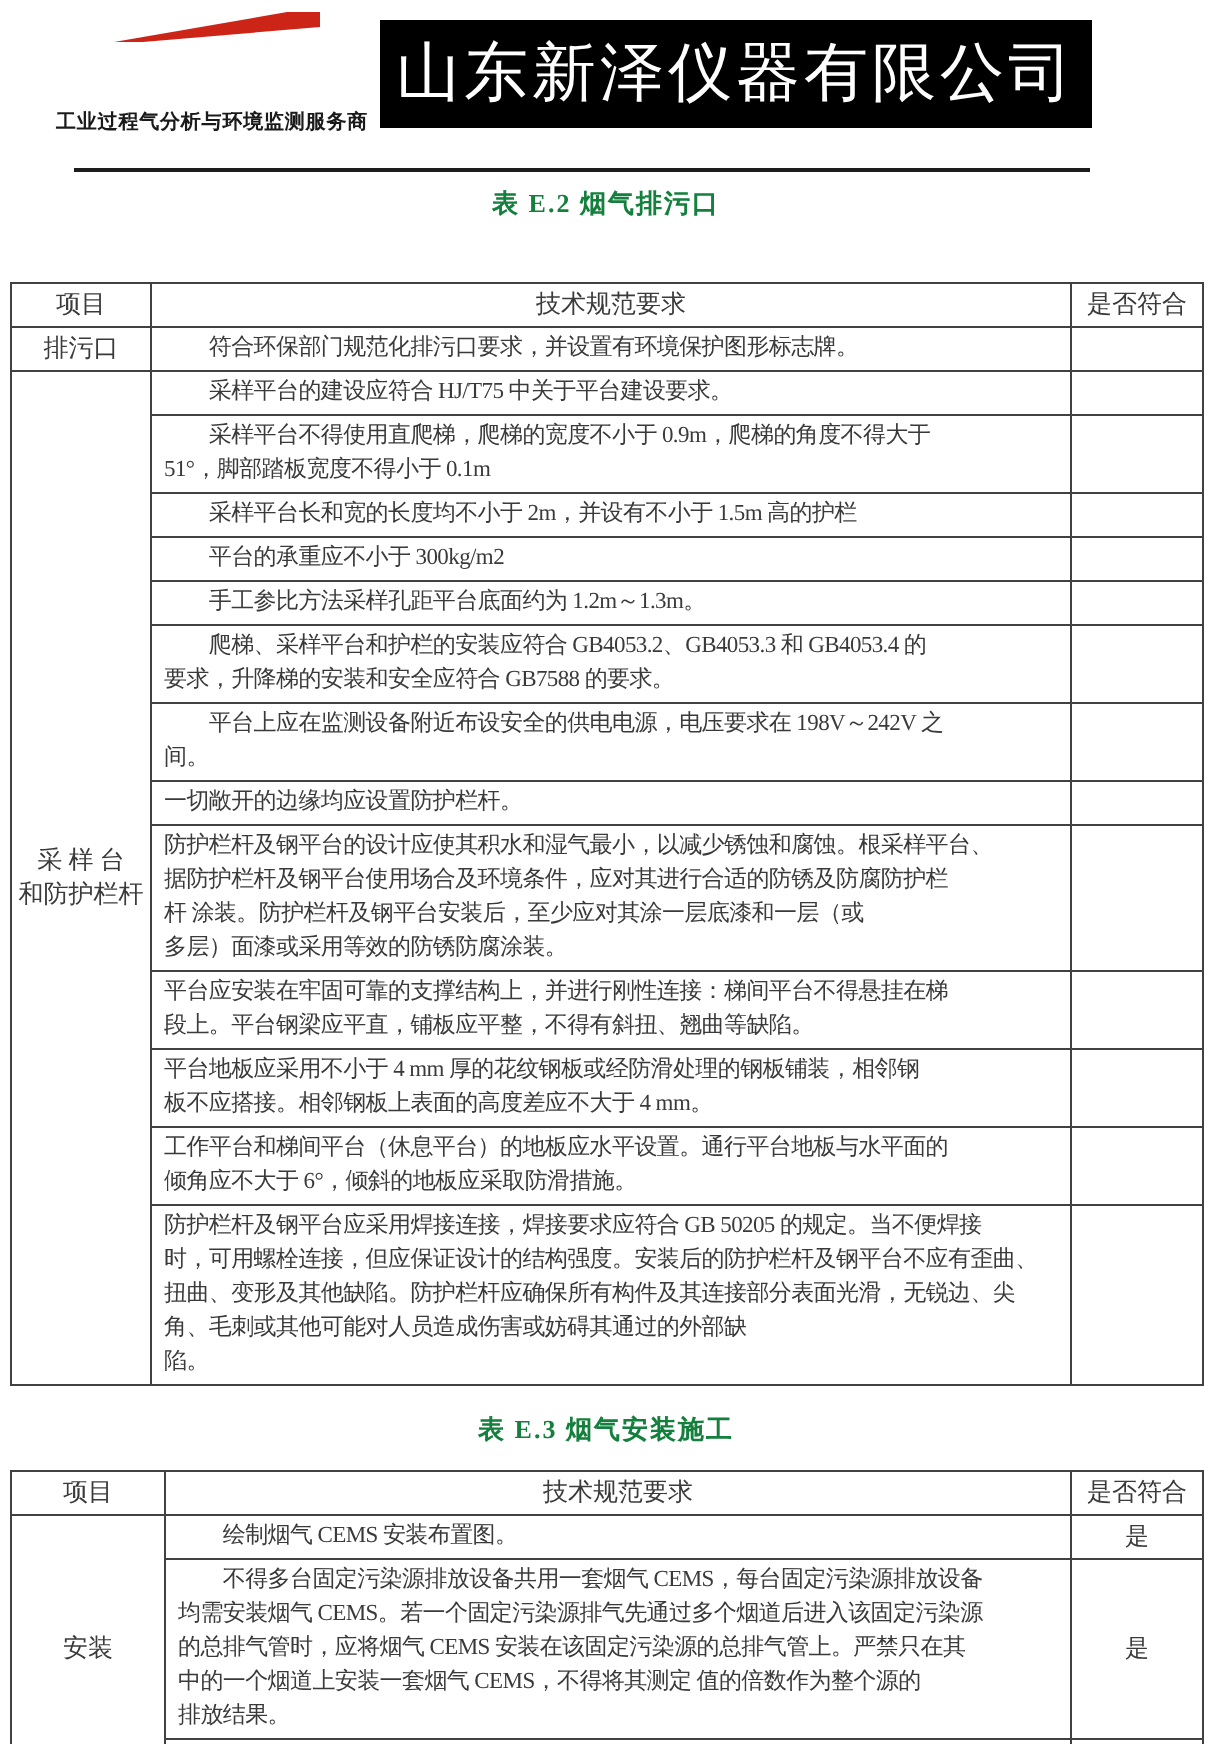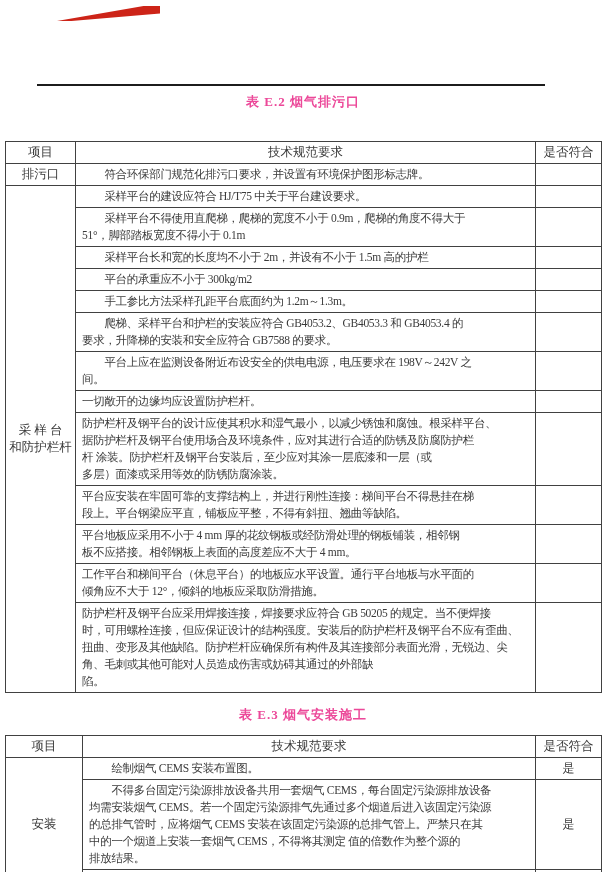--- a/index.html
+++ b/index.html
@@ -32,21 +32,21 @@
     background: #000000; color: #ffffff;
     display: flex; align-items: center; justify-content: center;
     font-size: 32px; letter-spacing: 2px; white-space: nowrap;
   }
   .head-rule {
     position: absolute; left: 37px; top: 84px; width: 508px; height: 0;
     border-top: 2px solid #1c1c1c;
   }
   .tbl-title {
     text-align: center; font-size: 13px; font-weight: bold;
-    letter-spacing: 1px; color: #ec4899;
+    letter-spacing: 1px; color: #15803d;
   }
   #e2-title { position: absolute; top: 93px; left: 0; width: 100%; }
   #e3-title { margin: 13px 0 6px 0; }
   
   table.spec {
     border-collapse: collapse; table-layout: fixed;
     margin-left: 5px; width: 596px; margin-top: 11px;
   }
   table.spec th, table.spec td { border: 1px solid #414141; vertical-align: middle; }
   table.spec th {
@@ -72,20 +72,22 @@
   #table-e3 col.c2 { width: 453px; }
   #table-e3 col.c3 { width: 66px; }
 </style>
 </head>
 <body>
 
 <div class="page">
 
   <div class="header">
     <div class="logo-swoosh"></div>
+    <div class="logo-tagline">工业过程气分析与环境监测服务商</div>
+    <div class="company-banner">山东新泽仪器有限公司</div>
     <div class="head-rule"></div>
     <div class="tbl-title" id="e2-title">表 E.2  烟气排污口</div>
   </div>
 
   <table class="spec" id="table-e2">
     <colgroup>
         <col class="c1">
         <col class="c2">
         <col class="c3">
       </colgroup>
@@ -149,21 +151,21 @@
 段上。平台钢梁应平直，铺板应平整，不得有斜扭、翘曲等缺陷。</td>
       <td class="comp"></td>
     </tr>
     <tr>
       <td class="req">平台地板应采用不小于 4 mm 厚的花纹钢板或经防滑处理的钢板铺装，相邻钢
 板不应搭接。相邻钢板上表面的高度差应不大于 4 mm。</td>
       <td class="comp"></td>
     </tr>
     <tr>
       <td class="req">工作平台和梯间平台（休息平台）的地板应水平设置。通行平台地板与水平面的
-倾角应不大于 12°，倾斜的地板应采取防滑措施。</td>
+倾角应不大于 6°，倾斜的地板应采取防滑措施。</td>
       <td class="comp"></td>
     </tr>
     <tr>
       <td class="req">防护栏杆及钢平台应采用焊接连接，焊接要求应符合 GB 50205 的规定。当不便焊接
 时，可用螺栓连接，但应保证设计的结构强度。安装后的防护栏杆及钢平台不应有歪曲、
 扭曲、变形及其他缺陷。防护栏杆应确保所有构件及其连接部分表面光滑，无锐边、尖
 角、毛刺或其他可能对人员造成伤害或妨碍其通过的外部缺
 陷。</td>
       <td class="comp"></td>
     </tr>

